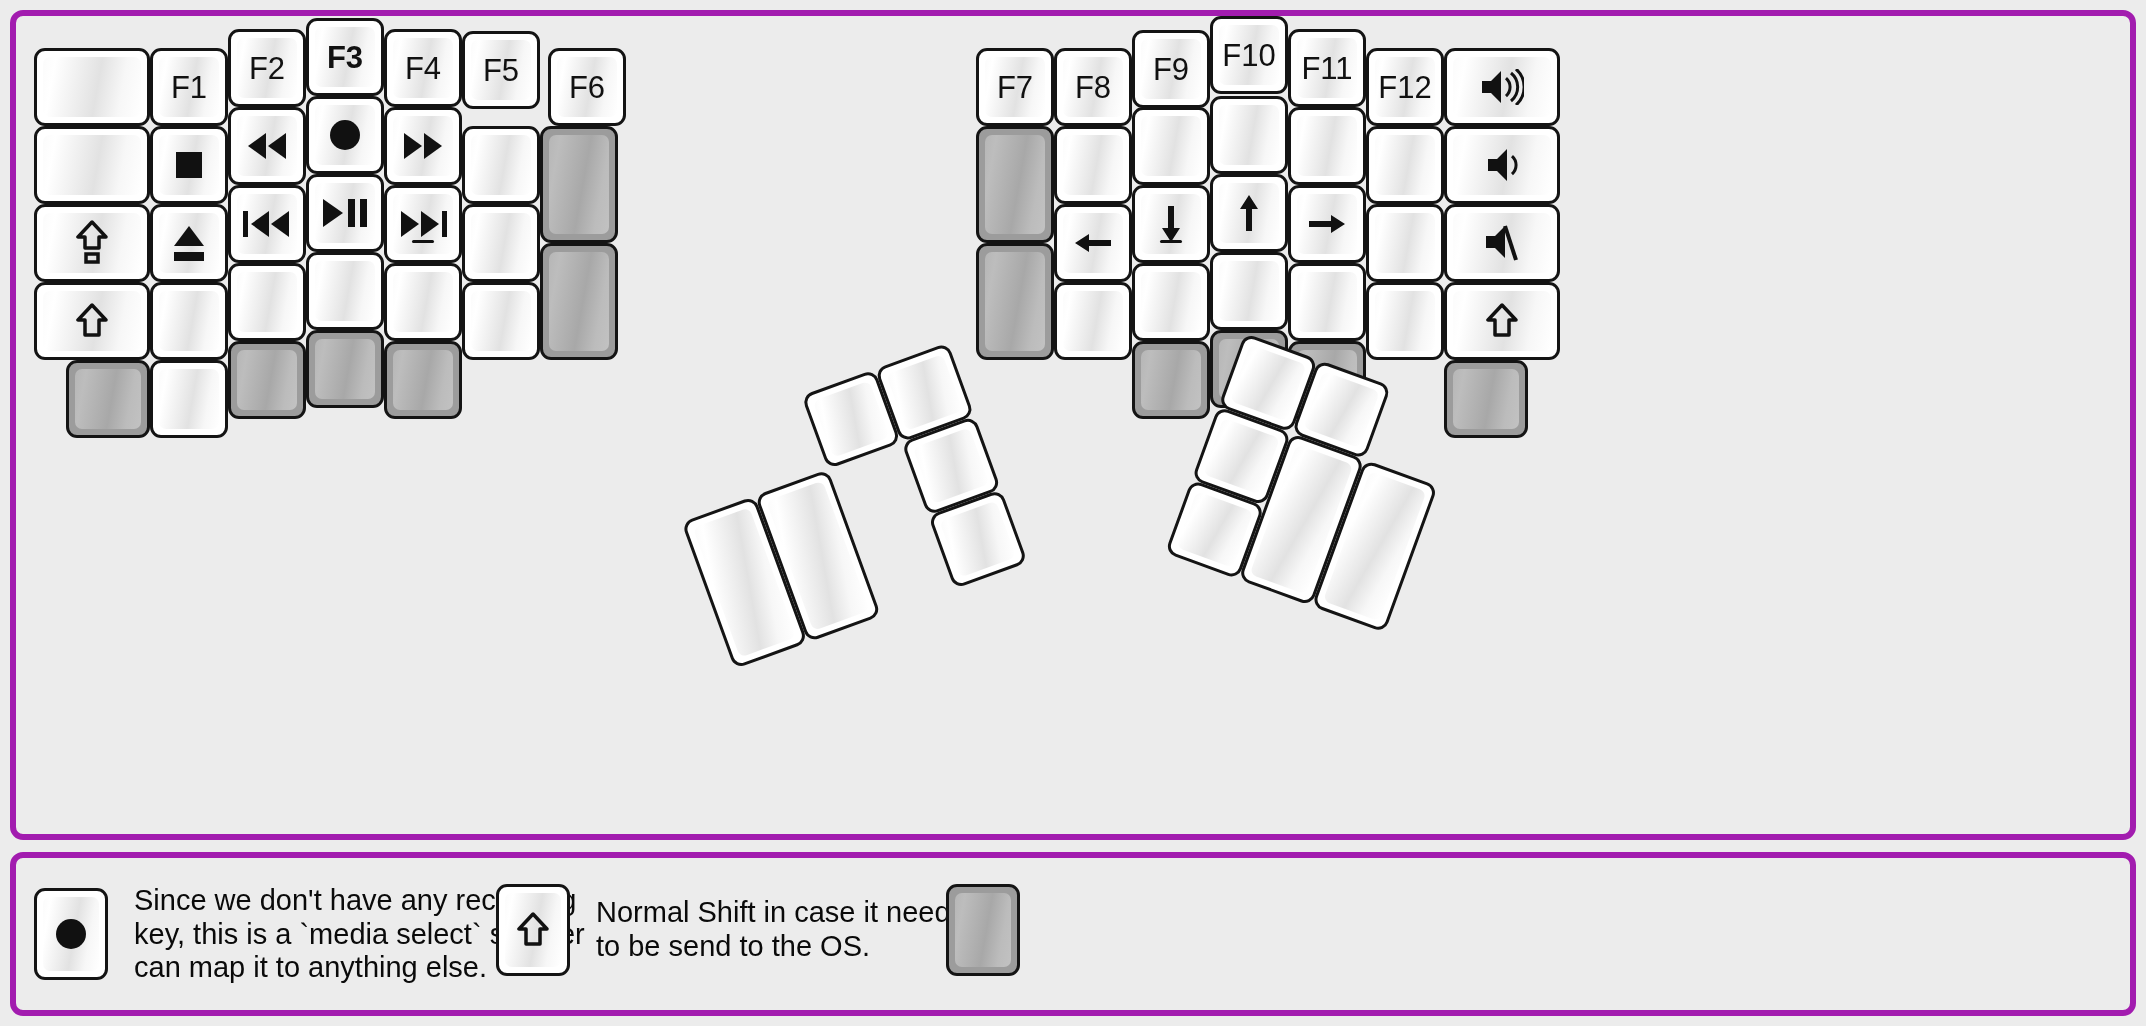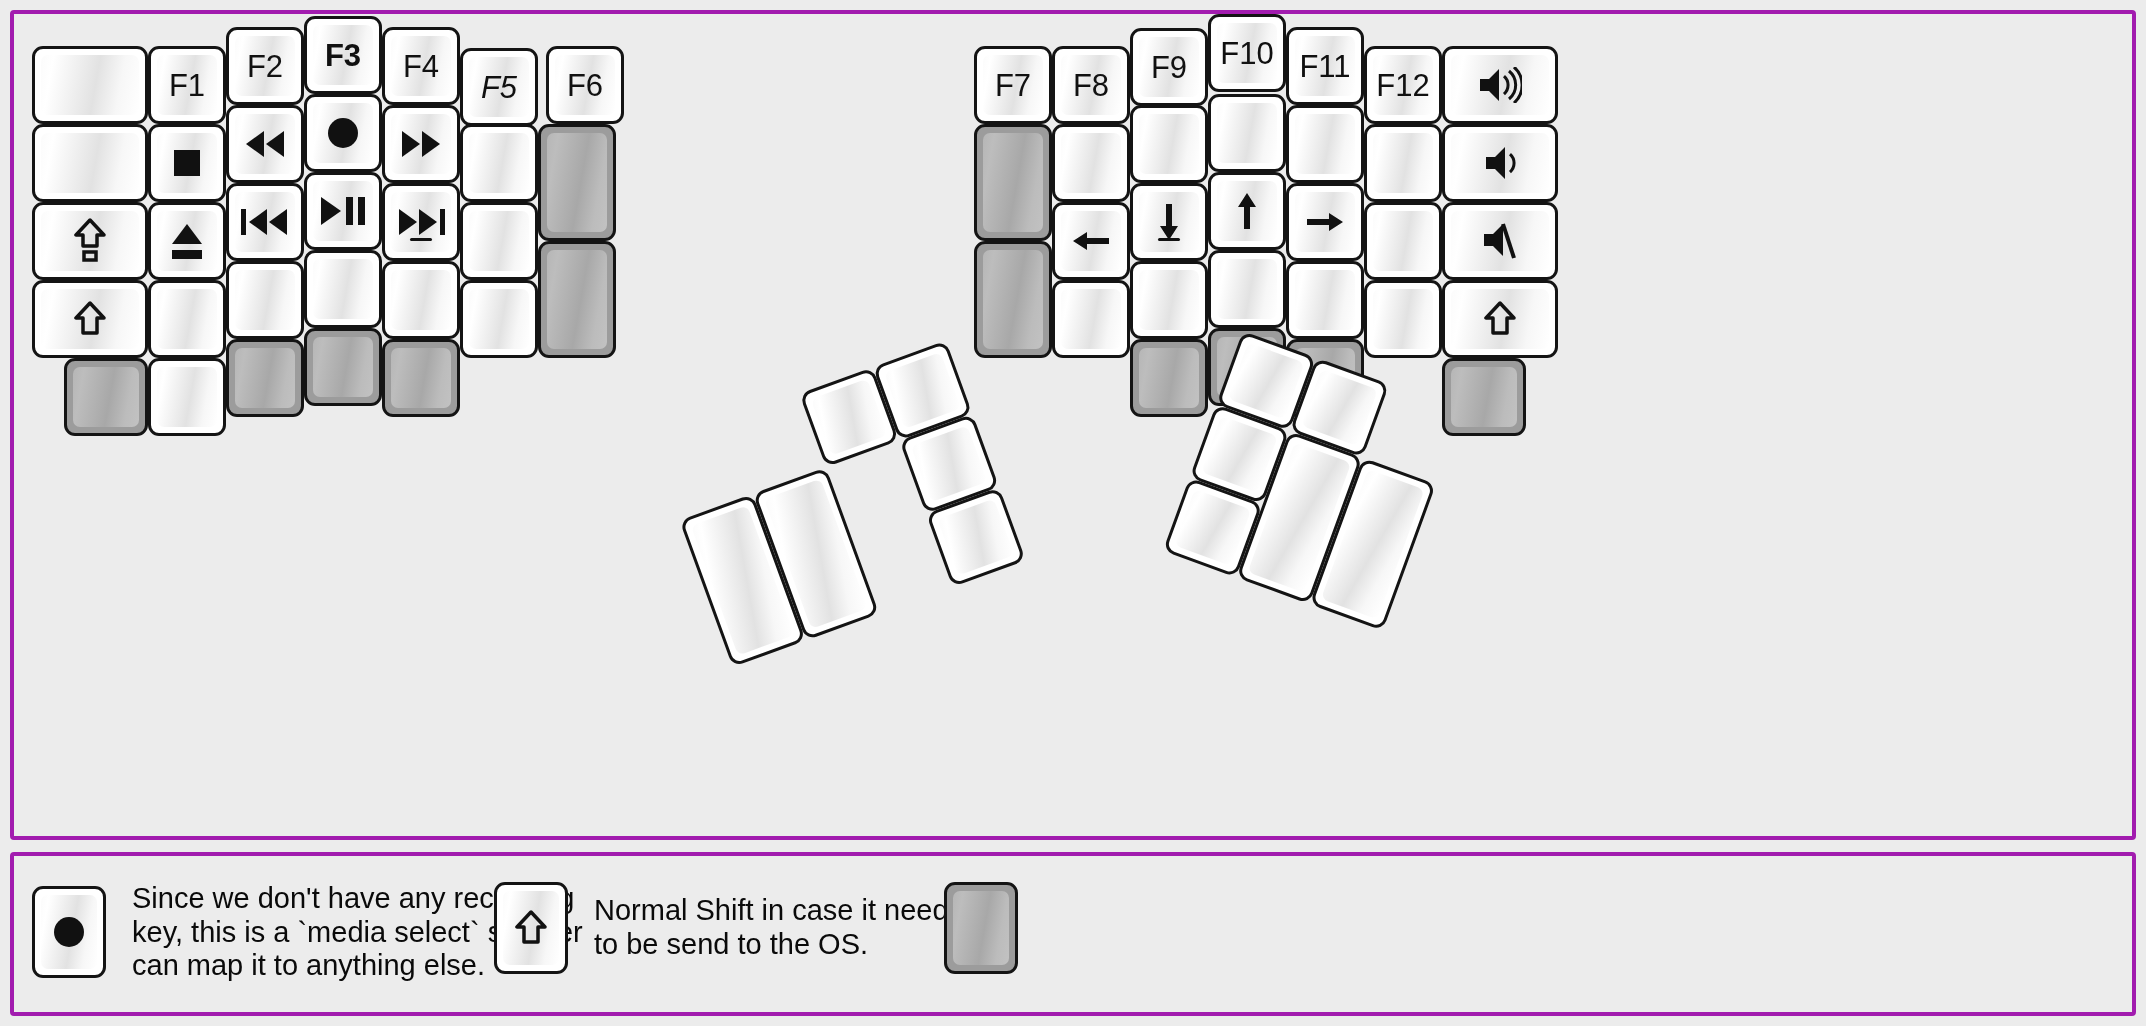--- a/index.html
+++ b/index.html
@@ -8,22 +8,22 @@
     background:#ececec;
     font-family:"Liberation Sans", sans-serif;
     overflow:hidden;
   }
   #root{position:relative;width:2146px;height:1026px;}
 
   
   .panel{
     position:absolute;
     background:#ececec;
-    border:4px solid #a21caf;
-    border-radius:4px;
+    border:6px solid #a21caf;
+    border-radius:13px;
     box-sizing:border-box;
   }
   #board-panel{left:10px;top:10px;width:2126px;height:830px;}
   #legend-panel{left:10px;top:852px;width:2126px;height:164px;}
 
   
   #title{
     position:absolute;left:0;top:0;width:100%;
     text-align:center;
     font-size:37px;color:#111;
@@ -250,21 +250,21 @@
             </span>
             <span class="bump"></span>
           </div>
         </div>
         <div class="key" style="left: 368px; top: 247px; width: 78px; height: 78px;">
           <div class="cap"></div>
         </div>
         <div class="key trans" style="left: 368px; top: 325px; width: 78px; height: 78px;">
           <div class="cap"></div>
         </div>
-        <div class="key" style="left: 446px; top: 34px; width: 78px; height: 78px; font-style: italic;">
+        <div class="key" style="left: 446px; top: 15px; width: 78px; height: 78px;">
           <div class="cap">
             <span class="lbl">F5</span>
           </div>
         </div>
         <div class="key" style="left: 446px; top: 110px; width: 78px; height: 78px;">
           <div class="cap"></div>
         </div>
         <div class="key" style="left: 446px; top: 188px; width: 78px; height: 78px;">
           <div class="cap"></div>
         </div>

